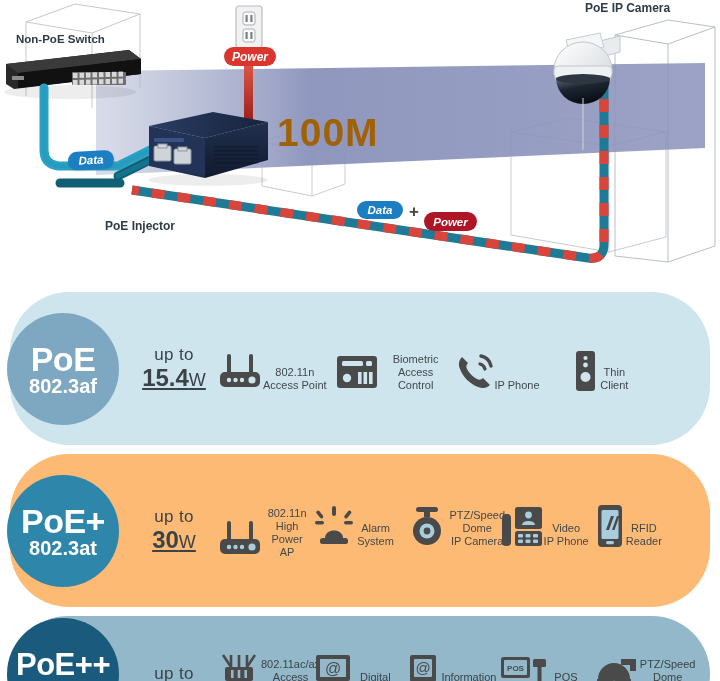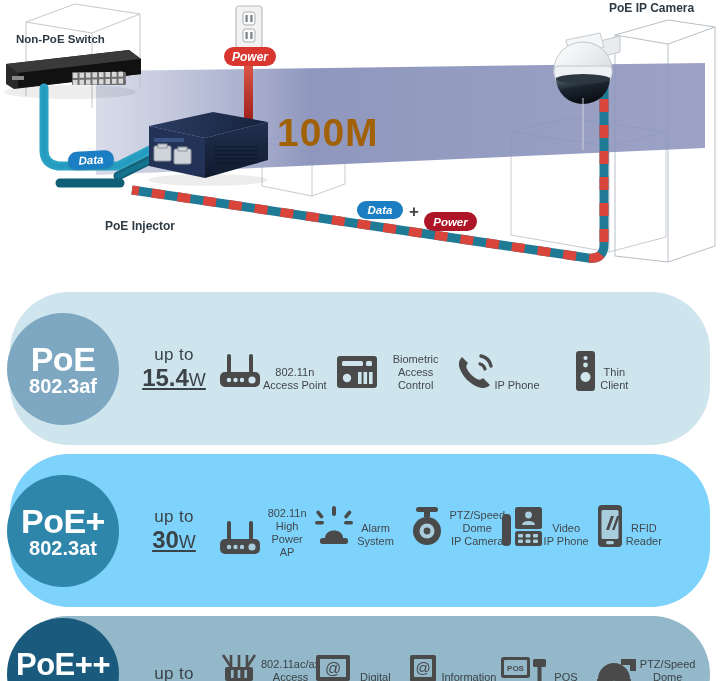--- a/index.html
+++ b/index.html
@@ -9,21 +9,21 @@
     color:#3a3a3a;
   }
 
   
   #diagram{position:absolute;left:0;top:0;width:720px;height:292px;background:#fff;}
   #diagram svg{position:absolute;left:0;top:0;}
 
   .dlabel{position:absolute;font-weight:bold;color:#2f3b44;white-space:nowrap;}
   #lbl-switch{left:16px;top:33px;font-size:11.5px;}
   #lbl-injector{left:105px;top:219px;font-size:12px;}
-  #lbl-camera{left:585px;top:1px;font-size:12px;margin-left:24px;}
+  #lbl-camera{left:585px;top:1px;font-size:12px;}
 
   .pill{
     position:absolute;border-radius:11px;color:#fff;
     font-weight:bold;text-align:center;white-space:nowrap;
     display:flex;align-items:center;justify-content:center;
     font-style:italic;
   }
   #pill-power-top{left:224px;top:47px;width:52px;height:19px;font-size:12px;background:#d8362f;}
   #pill-data-left{left:68px;top:151px;width:46px;height:18px;font-size:11.5px;background:#1c7fc4;
       transform:rotate(-3deg);box-shadow:0 1px 2px rgba(0,0,0,.18);}
@@ -36,21 +36,21 @@
     color:#a16207;letter-spacing:1px;font-family:"Liberation Sans",sans-serif;
   }
 
   
   #bands{position:absolute;left:0;top:292px;width:720px;height:389px;}
   .band{
     position:relative;margin:0 10px 9px 10px;height:153px;
     border-radius:59px;display:flex;align-items:center;
   }
   .band.b1{background:#cfe5ed;}
-  .band.b2{background:#7dd3fc;}
+  .band.b2{background:#fdba74;}
   .band.b3{background:#92b8ca;height:116px;}
 
   .circle{
     width:112px;height:112px;border-radius:50%;
     flex:0 0 112px;margin-left:-3px;
     display:flex;flex-direction:column;align-items:center;justify-content:center;
     color:#fff;line-height:1;
   }
   .circle.c1{background:#7ea8c1;}
   .circle.c2{background:#2e86ab;}

